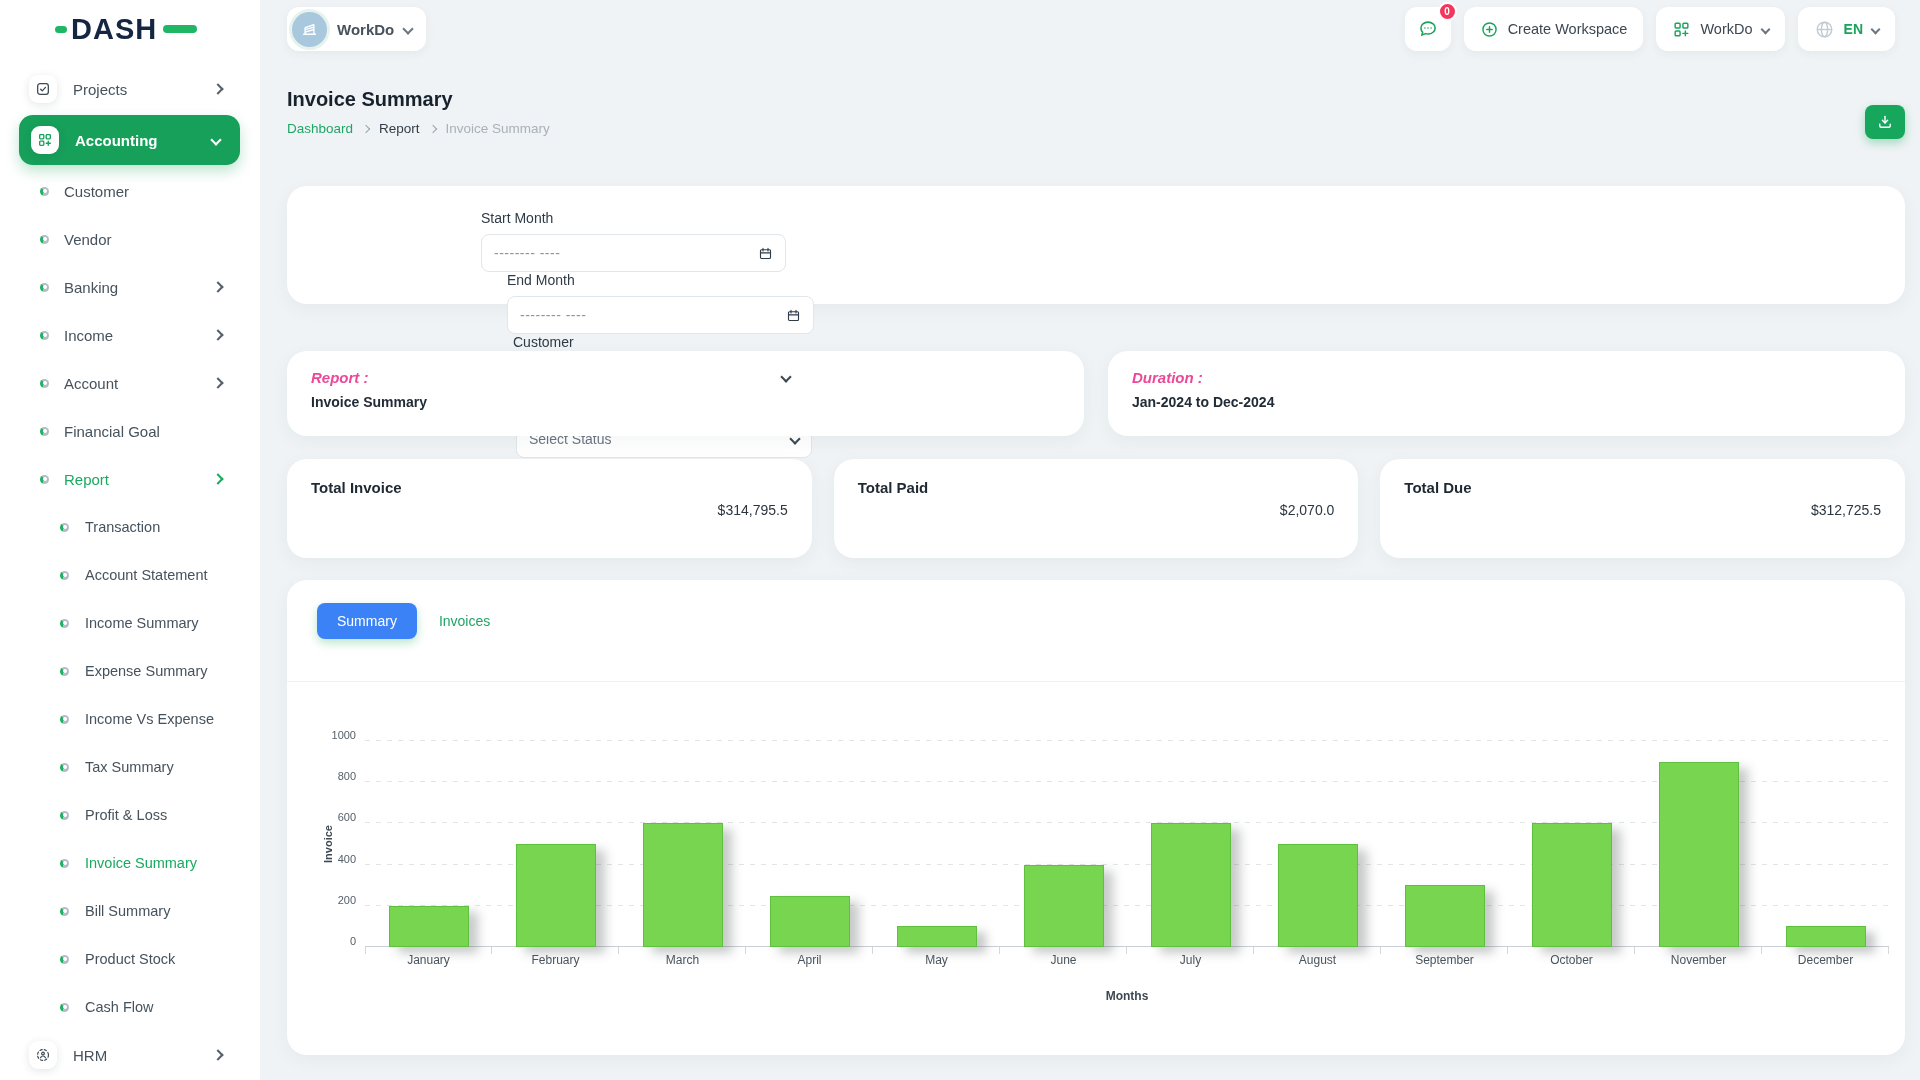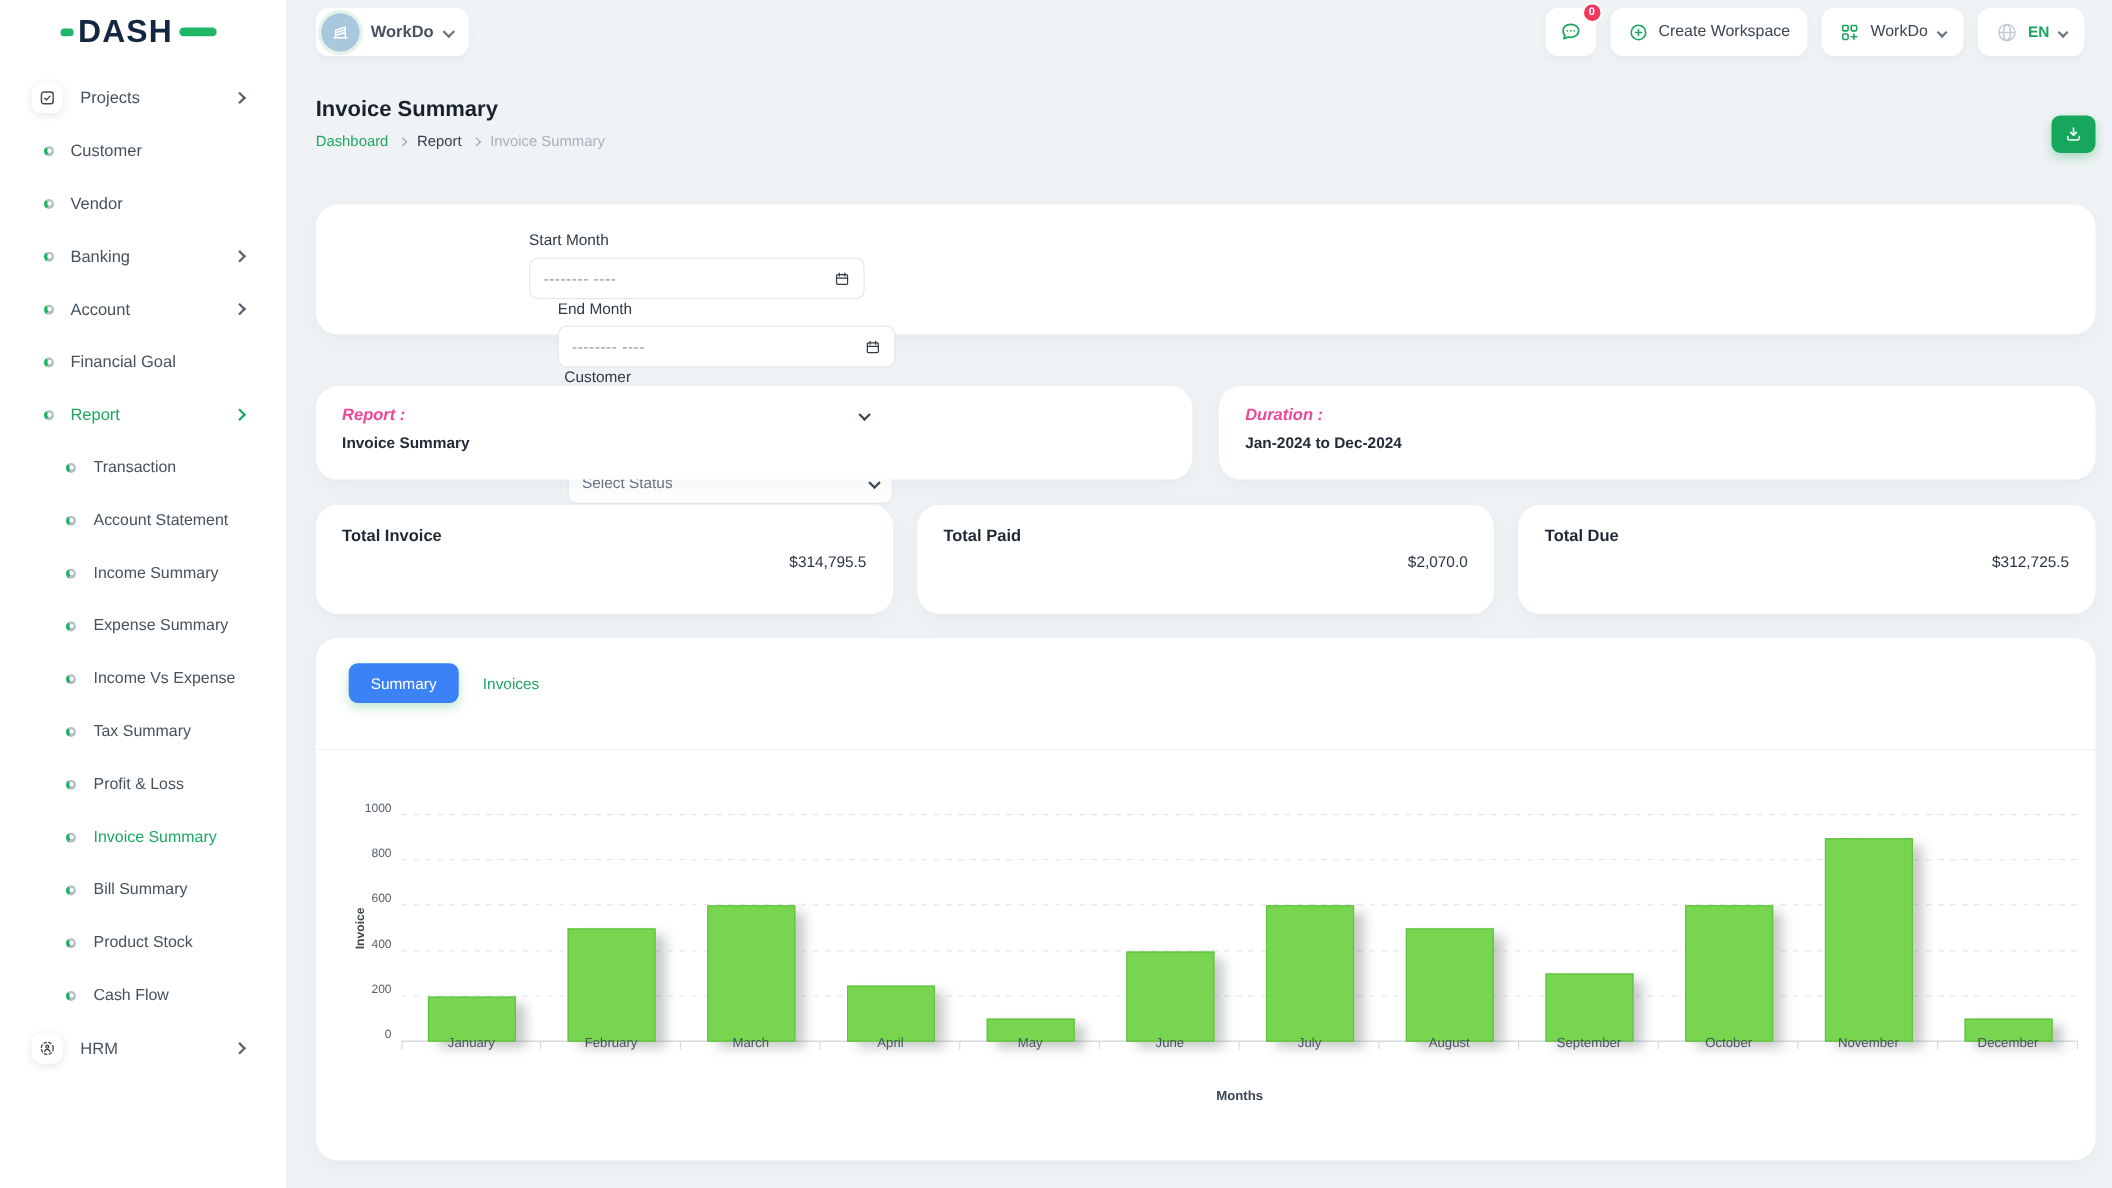--- a/index.html
+++ b/index.html
@@ -173,21 +173,21 @@
   .gridline.zero { background:#c9cfd4; background-image:none; }
   .ylab { position:absolute; right:calc(100% + 9px); font-size:11px; color:#55606a; transform:translateY(-50%); white-space:nowrap; }
   .bars { position:absolute; inset:0; display:flex; align-items:flex-end; }
   .slot { flex:1; display:flex; justify-content:center; align-items:flex-end; position:relative; height:100%; }
   .slot::after { content:''; position:absolute; right:0; bottom:-7px; width:1px; height:7px; background:#d3d8dc; }
   .bars::before { content:''; position:absolute; left:0; bottom:-7px; width:1px; height:7px; background:#d3d8dc; }
   .bar {
     width:80px; background:#77d54f; border:1px solid #5fbf3e;
     box-shadow:9px 6px 10px rgba(70,80,75,.30);
   }
-  .xlabels { position:absolute; left:0; right:0; top:200px; display:flex; }
+  .xlabels { position:absolute; left:0; right:0; top:212px; display:flex; }
   .xlabels .xl { flex:1; text-align:center; font-size:12px; color:#49545e; }
   .x-axis-title { position:absolute; left:0; right:0; top:248px; text-align:center; font-size:12px; font-weight:700; color:#3d4852; }
   .y-axis-title {
     position:absolute; left:-56px; top:50%; transform:translateY(-50%) rotate(-90deg);
     font-size:11px; font-weight:700; color:#3d4852;
   }
 </style>
 </head>
 <body>
 
@@ -201,31 +201,50 @@
       <div class="srow lvl0">
         <span class="icon-box">
           <svg width="16" height="16" viewBox="0 0 24 24" fill="none" stroke="currentColor" stroke-width="1.9" stroke-linecap="round" stroke-linejoin="round">
             <rect x="4" y="4" width="16" height="16" rx="3.5"></rect>
             <path d="M8.5 12.4l2.4 2.4 4.8-5.2"></path>
           </svg>
         </span>
         <span class="slabel">Projects</span>
         <span class="chev right"></span>
       </div>
+      <div class="pill-row">
+        <div class="pill">
+          <span class="icon-box">
+            <svg width="16" height="16" viewBox="0 0 24 24" fill="none" stroke="currentColor" stroke-width="2" stroke-linecap="round" stroke-linejoin="round">
+              <rect x="4" y="4" width="6.2" height="6.2" rx="1.2"></rect>
+              <rect x="13.8" y="4" width="6.2" height="6.2" rx="1.2"></rect>
+              <rect x="4" y="13.8" width="6.2" height="6.2" rx="1.2"></rect>
+              <path d="M16.9 13.8v6.2M13.8 16.9h6.2"></path>
+            </svg>
+          </span>
+          <span class="slabel">Accounting</span>
+          <span class="chev down"></span>
+        </div>
+      </div>
       <div class="srow lvl1">
         <span class="bullet"></span>
         <span class="slabel">Customer</span>
       </div>
       <div class="srow lvl1">
         <span class="bullet"></span>
         <span class="slabel">Vendor</span>
       </div>
       <div class="srow lvl1">
         <span class="bullet"></span>
         <span class="slabel">Banking</span>
+        <span class="chev right"></span>
+      </div>
+      <div class="srow lvl1">
+        <span class="bullet"></span>
+        <span class="slabel">Income</span>
         <span class="chev right"></span>
       </div>
       <div class="srow lvl1">
         <span class="bullet"></span>
         <span class="slabel">Account</span>
         <span class="chev right"></span>
       </div>
       <div class="srow lvl1">
         <span class="bullet"></span>
         <span class="slabel">Financial Goal</span>

